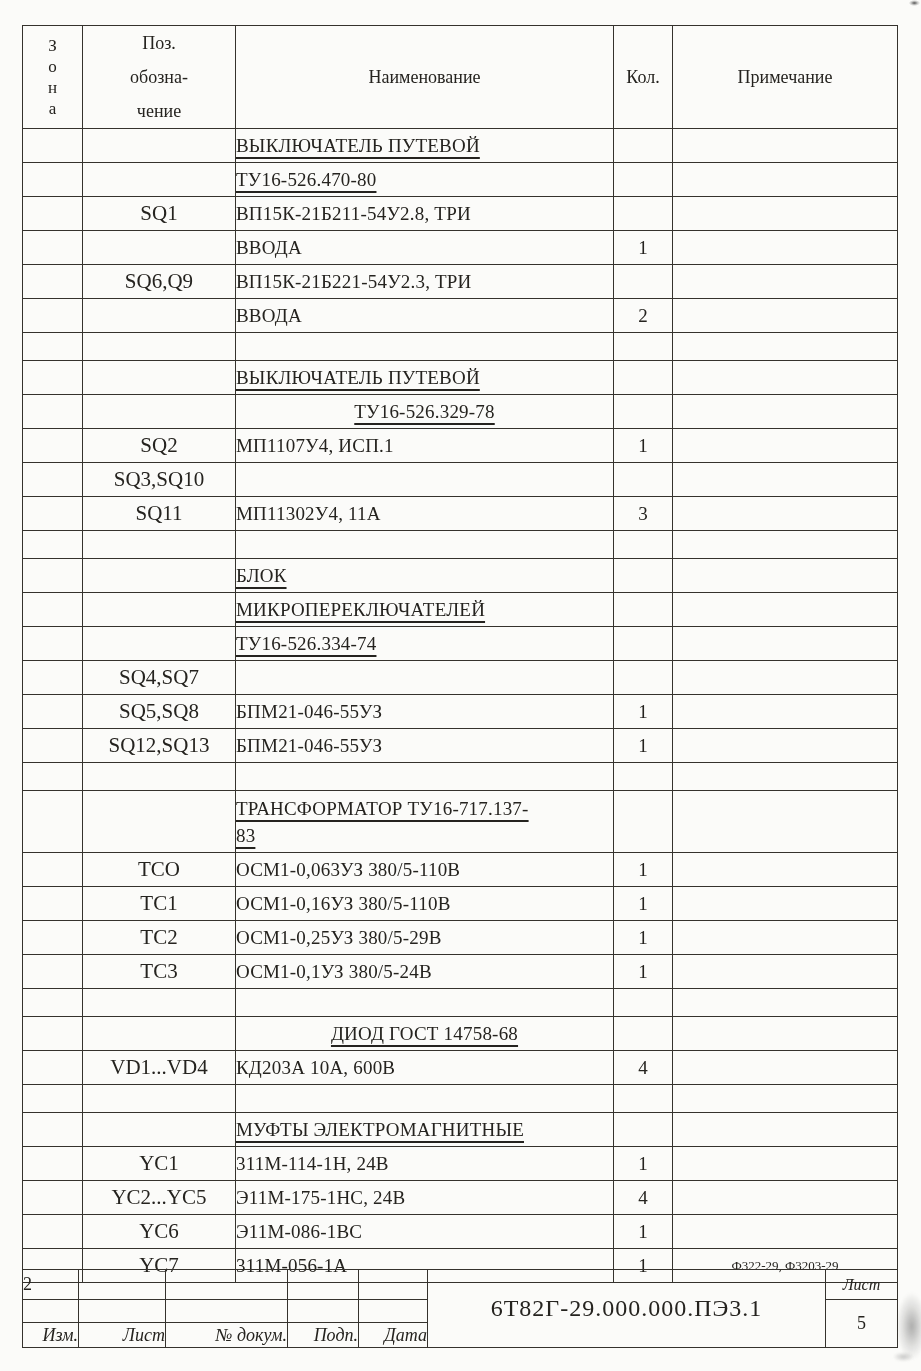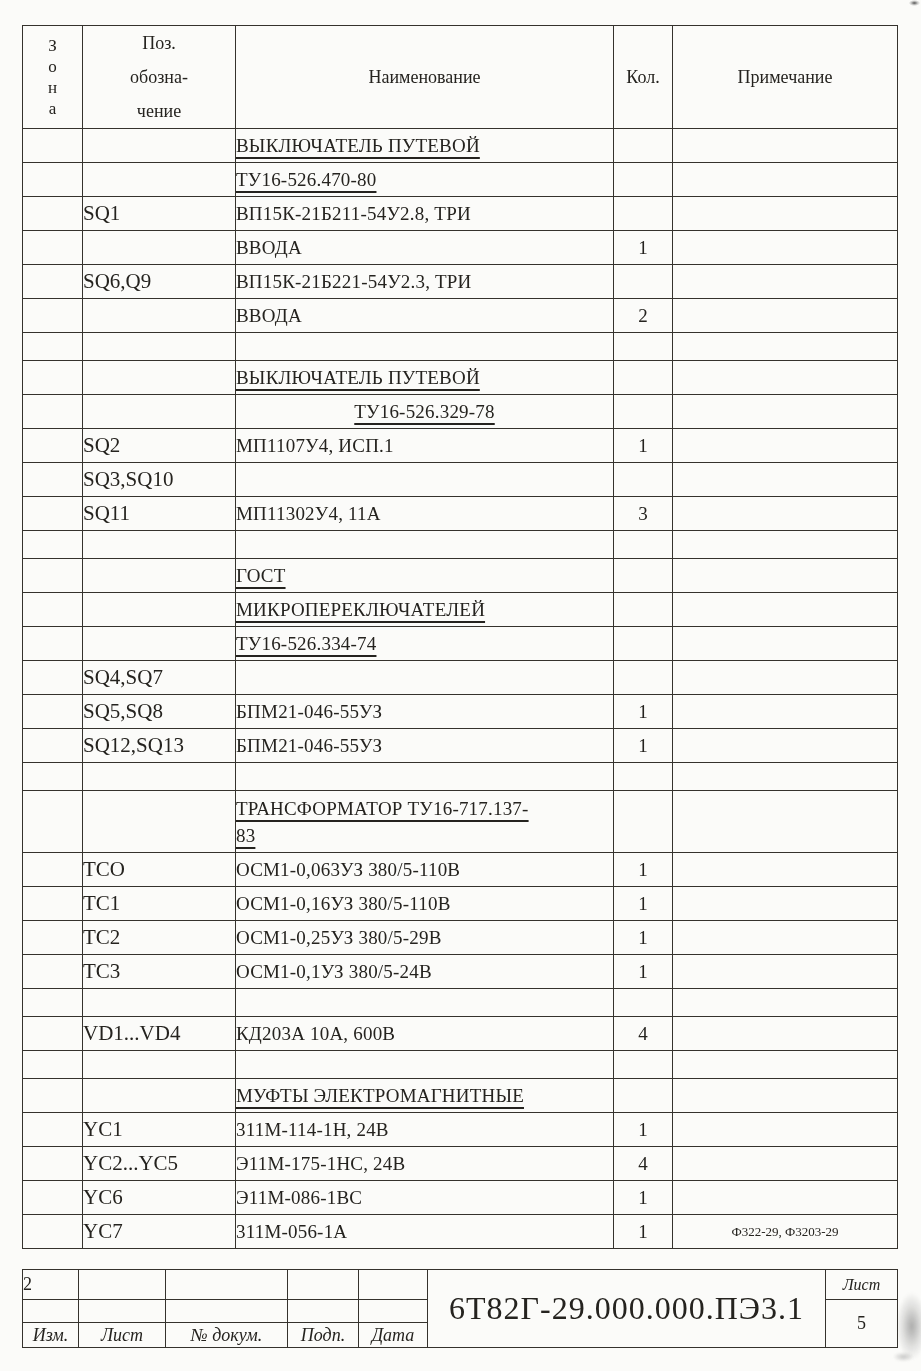--- a/index.html
+++ b/index.html
@@ -28,21 +28,21 @@
   .hd{font-size:18px;text-align:center;vertical-align:middle;}
   .hd-zone{vertical-align:middle;}
   .vtext{
     display:block;white-space:pre-line;
     font-size:17px;line-height:21px;text-align:center;
   }
   .hd-pos{white-space:pre-line;line-height:34px;vertical-align:top;padding-top:6px;}
   tr.row{height:34px;}
   tr.sep{height:28px;}
   tr.tall{height:62px;}
-  td.pos{font-size:21px;text-align:left;vertical-align:middle;margin-top:20px;}
+  td.pos{font-size:21px;text-align:center;vertical-align:middle;margin-top:20px;}
   td.name{
     font-size:19px;text-align:left;vertical-align:middle;
     padding-left:9px;padding-right:4px;
     white-space:pre-line;line-height:27px;
     letter-spacing:.2px;
   }
   td.name.center{text-align:center;padding-left:0;}
   td.name.u{
     text-decoration:underline;
     text-decoration-thickness:1.5px;
@@ -58,23 +58,23 @@
     table-layout:fixed;
   }
   table.tb td{
     border:1.4px solid #35322d;
     padding:0;vertical-align:middle;overflow:hidden;
   }
   tr.tb-r1{height:30px;}
   tr.tb-r2{height:23px;}
   tr.tb-r3{height:25px;}
   .tb-rev{font-size:18px;text-align:left;padding-left:6px;}
-  .tb-label{font-size:18px;font-style:italic;text-align:center;padding-left:7px;}
+  .tb-label{font-size:18px;font-style:italic;text-align:right;padding-left:7px;}
   .tb-doc{
-    font-size:32px;text-align:center;vertical-align:top;
+    font-size:24px;text-align:center;vertical-align:top;
     padding-top:5px;letter-spacing:1px;
   }
   .tb-sheet-label{font-size:16px;font-style:italic;text-align:center;}
   .tb-sheet-num{font-size:18px;text-align:center;vertical-align:top;padding-top:2px;}
   
   .speck-tr{
     position:absolute;top:0;right:1px;width:14px;height:12px;
     background:radial-gradient(closest-side at 60% 25%, rgba(55,55,55,.85), rgba(110,110,110,.35) 60%, transparent);
     border-radius:0 0 0 70%;
   }
@@ -207,21 +207,21 @@
         <tr class="sep">
           <td class="zone"></td>
           <td class="pos"></td>
           <td class="name"></td>
           <td class="qty"></td>
           <td class="note"></td>
         </tr>
         <tr class="row">
           <td class="zone"></td>
           <td class="pos"></td>
-          <td class="name u">ГОСТ</td>
+          <td class="name u">БЛОК</td>
           <td class="qty"></td>
           <td class="note"></td>
         </tr>
         <tr class="row">
           <td class="zone"></td>
           <td class="pos"></td>
           <td class="name u">МИКРОПЕРЕКЛЮЧАТЕЛЕЙ</td>
           <td class="qty"></td>
           <td class="note"></td>
         </tr>
@@ -293,20 +293,27 @@
           <td class="zone"></td>
           <td class="pos">ТС3</td>
           <td class="name">ОСМ1-0,1УЗ 380/5-24В</td>
           <td class="qty">1</td>
           <td class="note"></td>
         </tr>
         <tr class="sep">
           <td class="zone"></td>
           <td class="pos"></td>
           <td class="name"></td>
+          <td class="qty"></td>
+          <td class="note"></td>
+        </tr>
+        <tr class="row">
+          <td class="zone"></td>
+          <td class="pos"></td>
+          <td class="name u center">ДИОД ГОСТ 14758-68</td>
           <td class="qty"></td>
           <td class="note"></td>
         </tr>
         <tr class="row">
           <td class="zone"></td>
           <td class="pos">VD1...VD4</td>
           <td class="name">КД203А 10А, 600В</td>
           <td class="qty">4</td>
           <td class="note"></td>
         </tr>

